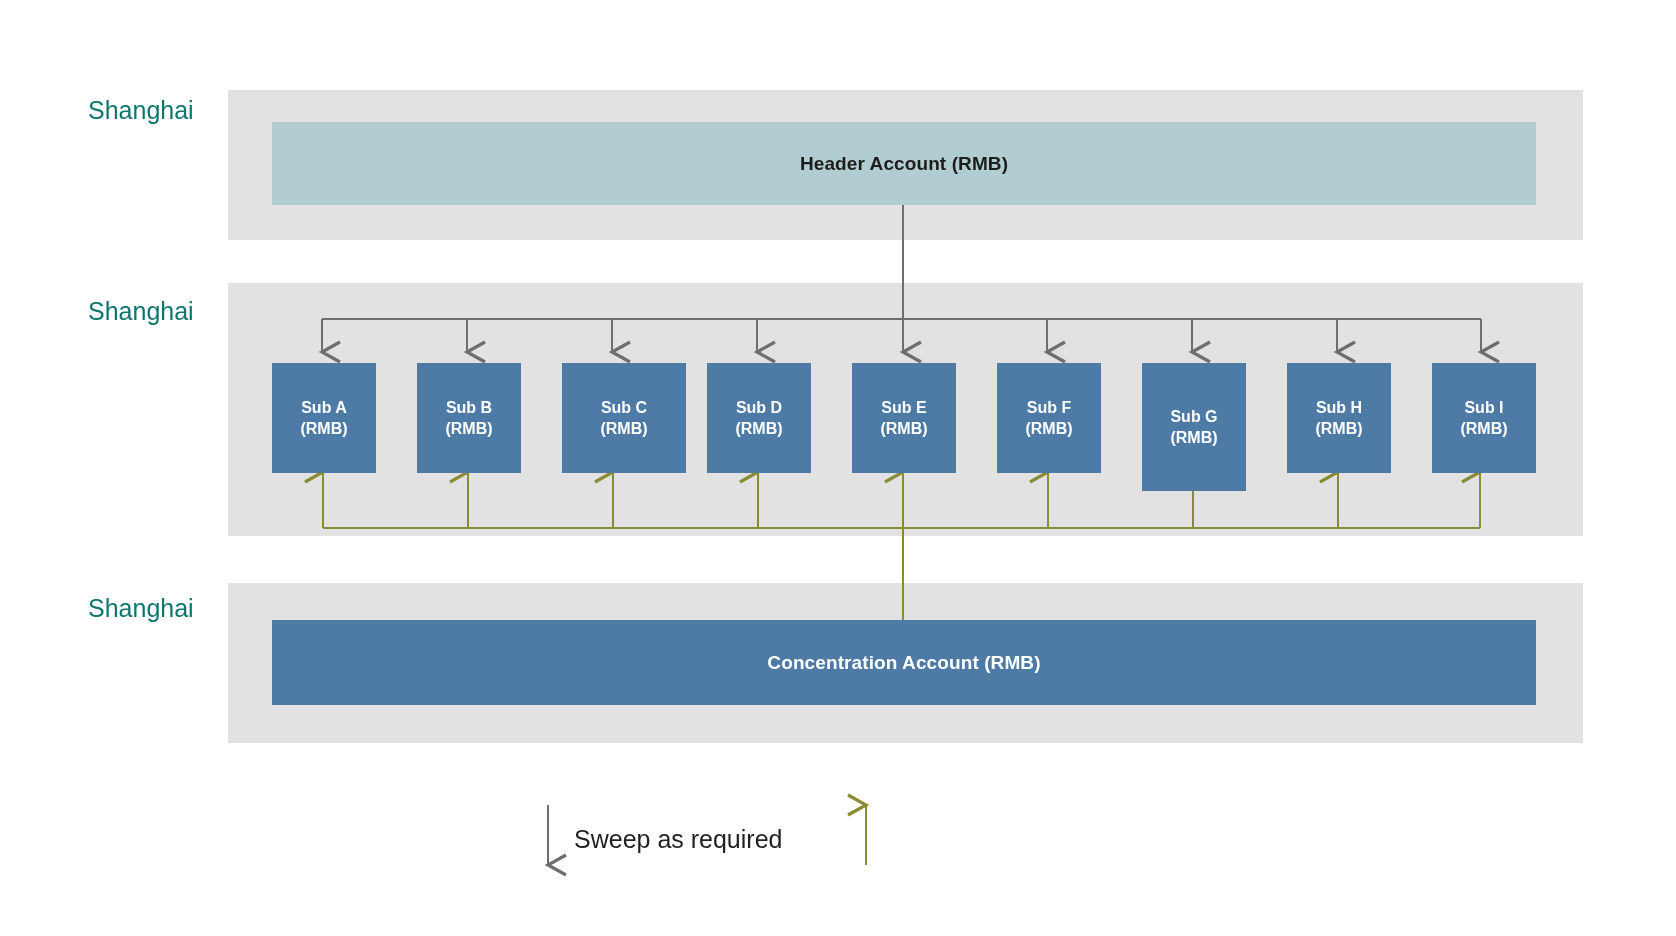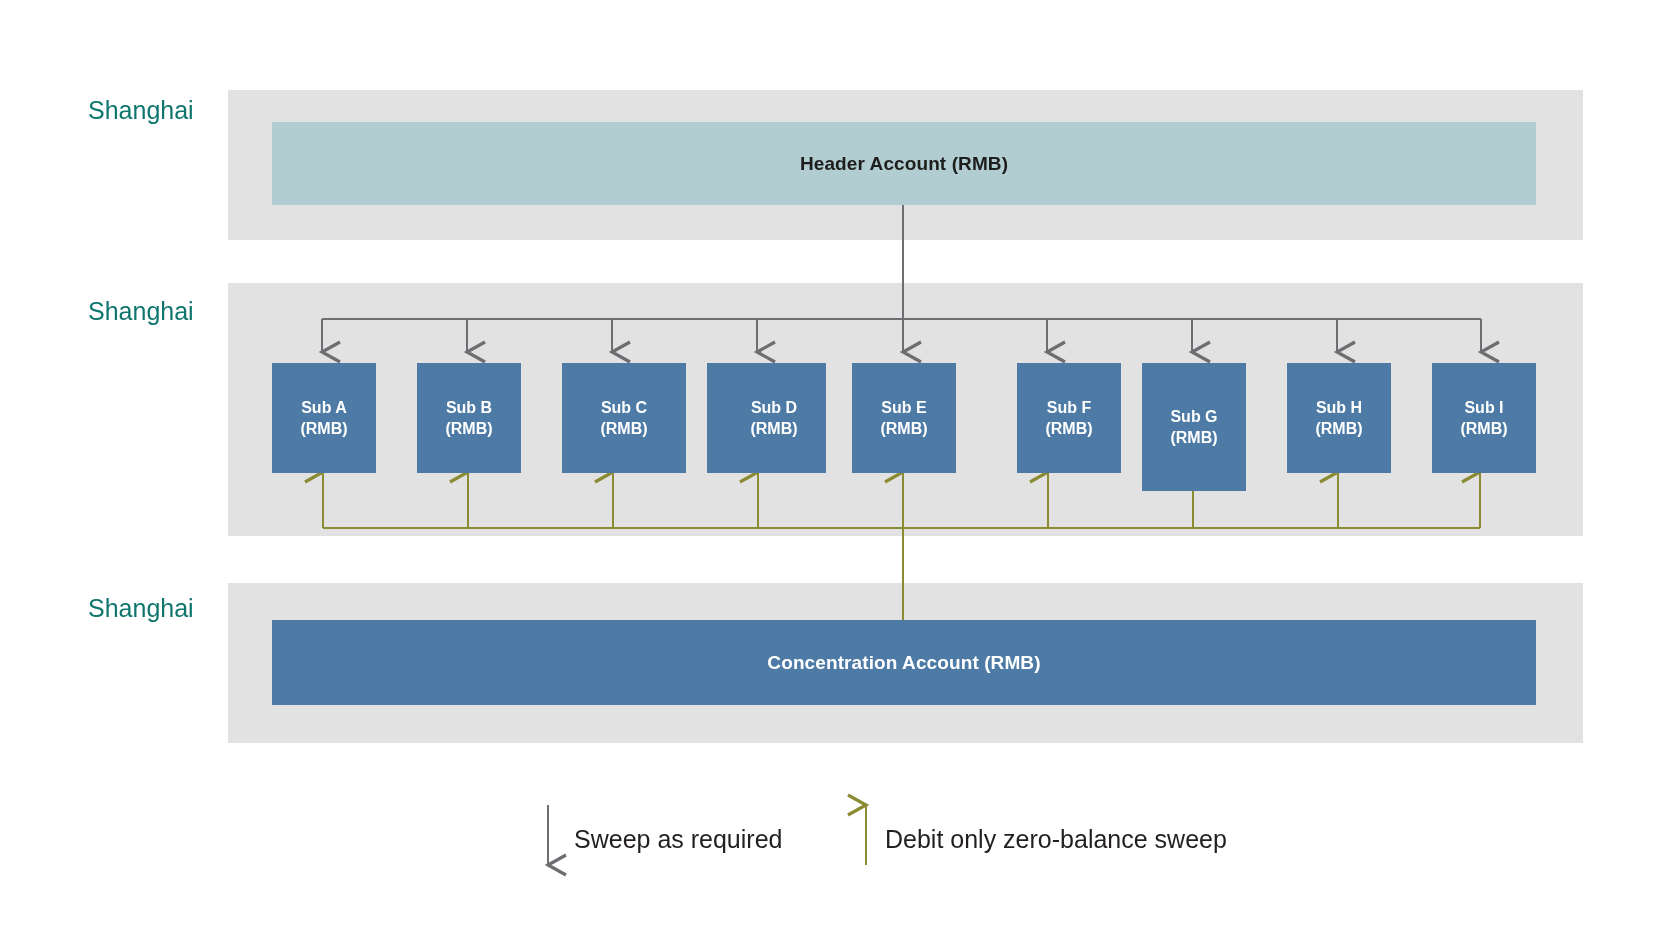--- a/index.html
+++ b/index.html
@@ -131,29 +131,29 @@
     <span>(RMB)</span>
   </div>
   <div class="sub-box" style="left:417px; top:363px; width:104px; height:110px;">
     <span>Sub B</span>
     <span>(RMB)</span>
   </div>
   <div class="sub-box" style="left:562px; top:363px; width:124px; height:110px;">
     <span>Sub C</span>
     <span>(RMB)</span>
   </div>
-  <div class="sub-box" style="left:707px; top:363px; width:104px; height:110px;padding-left:15px;">
+  <div class="sub-box" style="left:707px; top:363px; width:104px; height:110px;">
     <span>Sub D</span>
     <span>(RMB)</span>
   </div>
   <div class="sub-box" style="left:852px; top:363px; width:104px; height:110px;">
     <span>Sub E</span>
     <span>(RMB)</span>
   </div>
-  <div class="sub-box" style="left:997px; top:363px; width:104px; height:110px;margin-left:20px;">
+  <div class="sub-box" style="left:997px; top:363px; width:104px; height:110px;">
     <span>Sub F</span>
     <span>(RMB)</span>
   </div>
   <div class="sub-box" style="left:1142px; top:363px; width:104px; height:128px;">
     <span>Sub G</span>
     <span>(RMB)</span>
   </div>
   <div class="sub-box" style="left:1287px; top:363px; width:104px; height:110px;">
     <span>Sub H</span>
     <span>(RMB)</span>
@@ -168,15 +168,14 @@
   <svg width="1676" height="936">
     <g>
       <path d="M548 805 L548 865" stroke="#6d6e71" stroke-width="2" fill="none" marker-end="url(#arrow-gray)"></path>
     </g>
     <g>
       <path d="M866 865 L866 805" stroke="#8a8b32" stroke-width="2" fill="none" marker-end="url(#arrow-olive)"></path>
     </g>
   </svg>
 
   <div class="legend-text" style="left:574px; top:825px;text-align:center;">Sweep as required</div>
-  <div class="legend-text" style="left:885px; top:825px;">Debit only zero-balance sweep</div>
 
 </div>
 
 </body></html>

